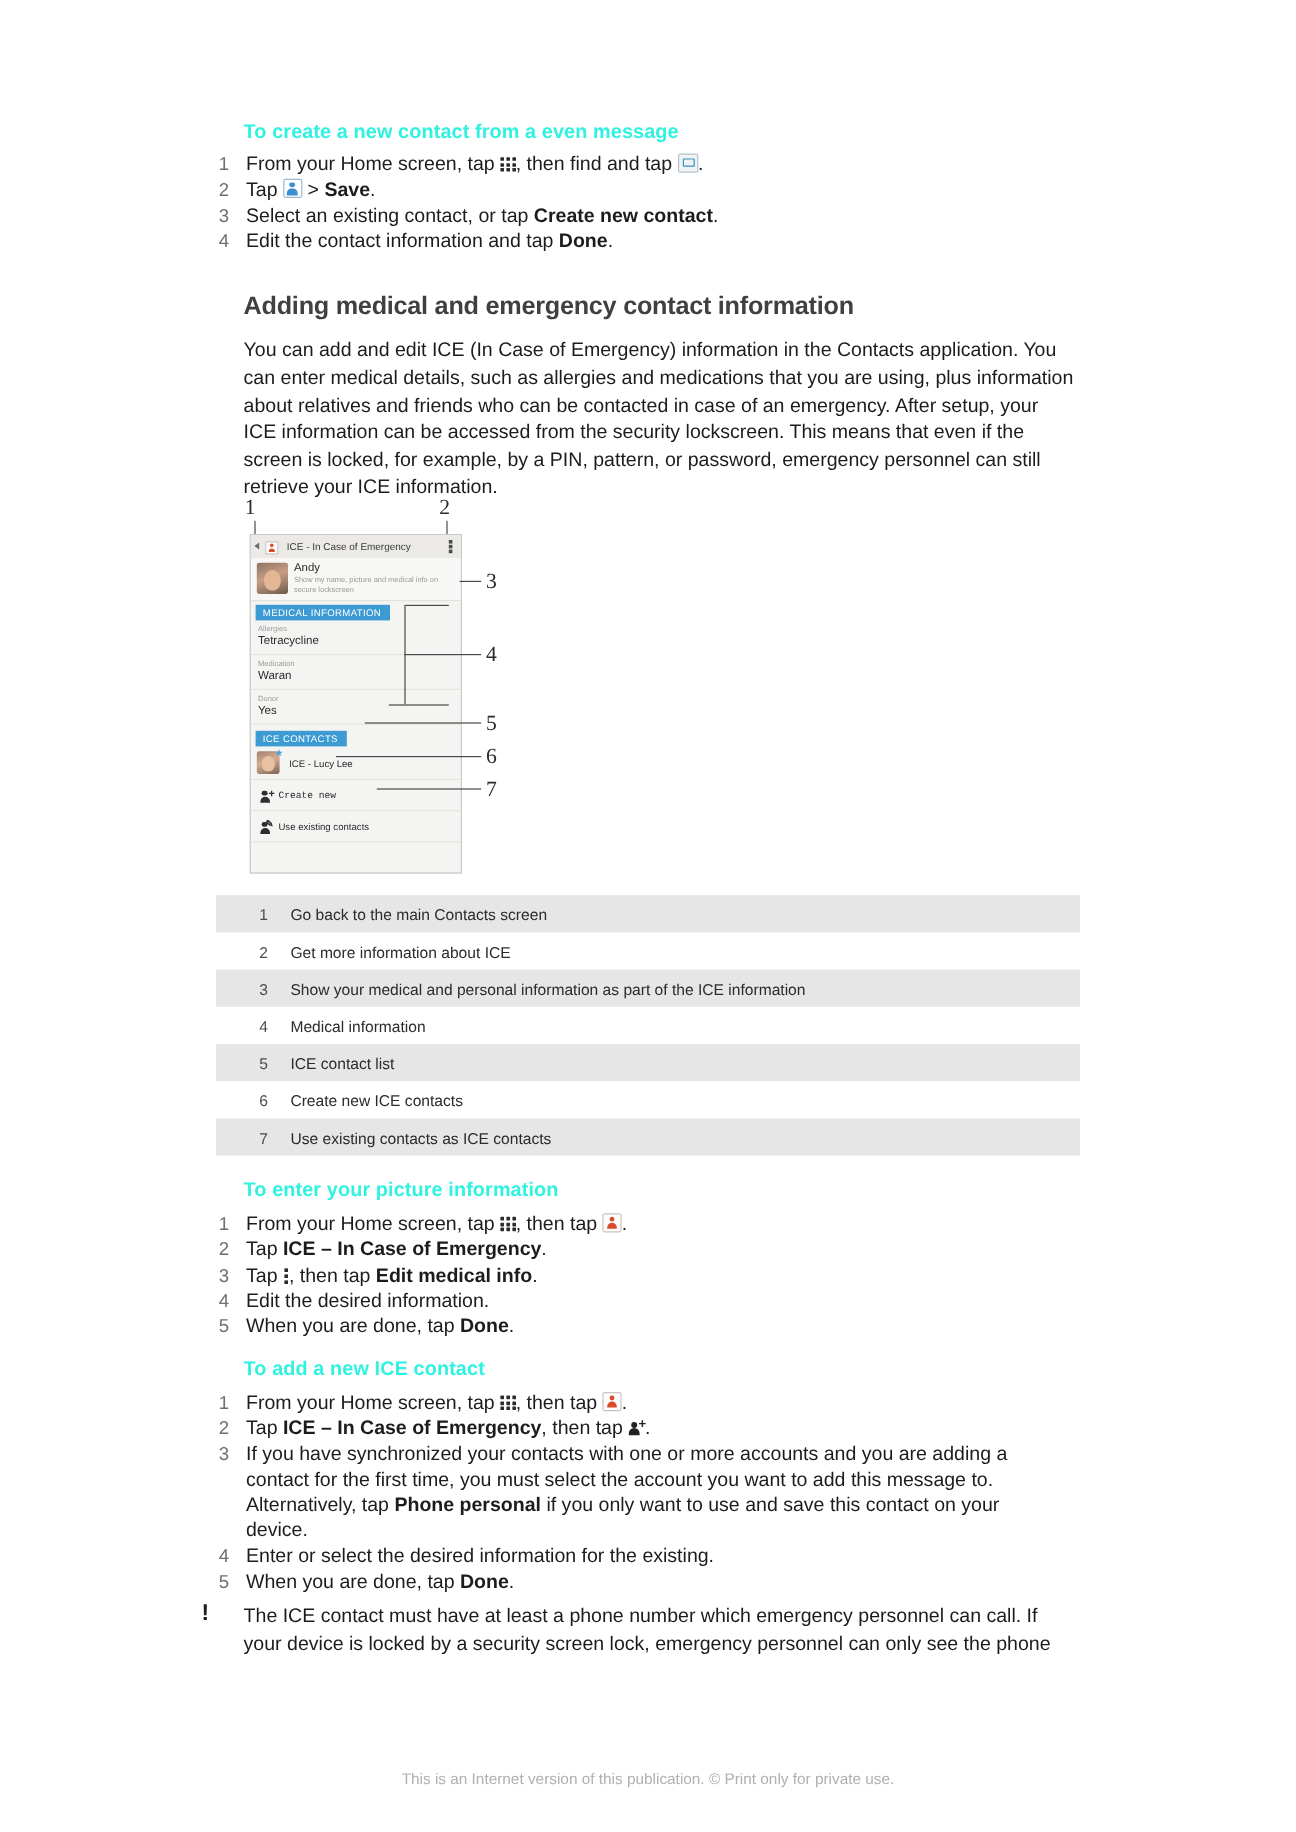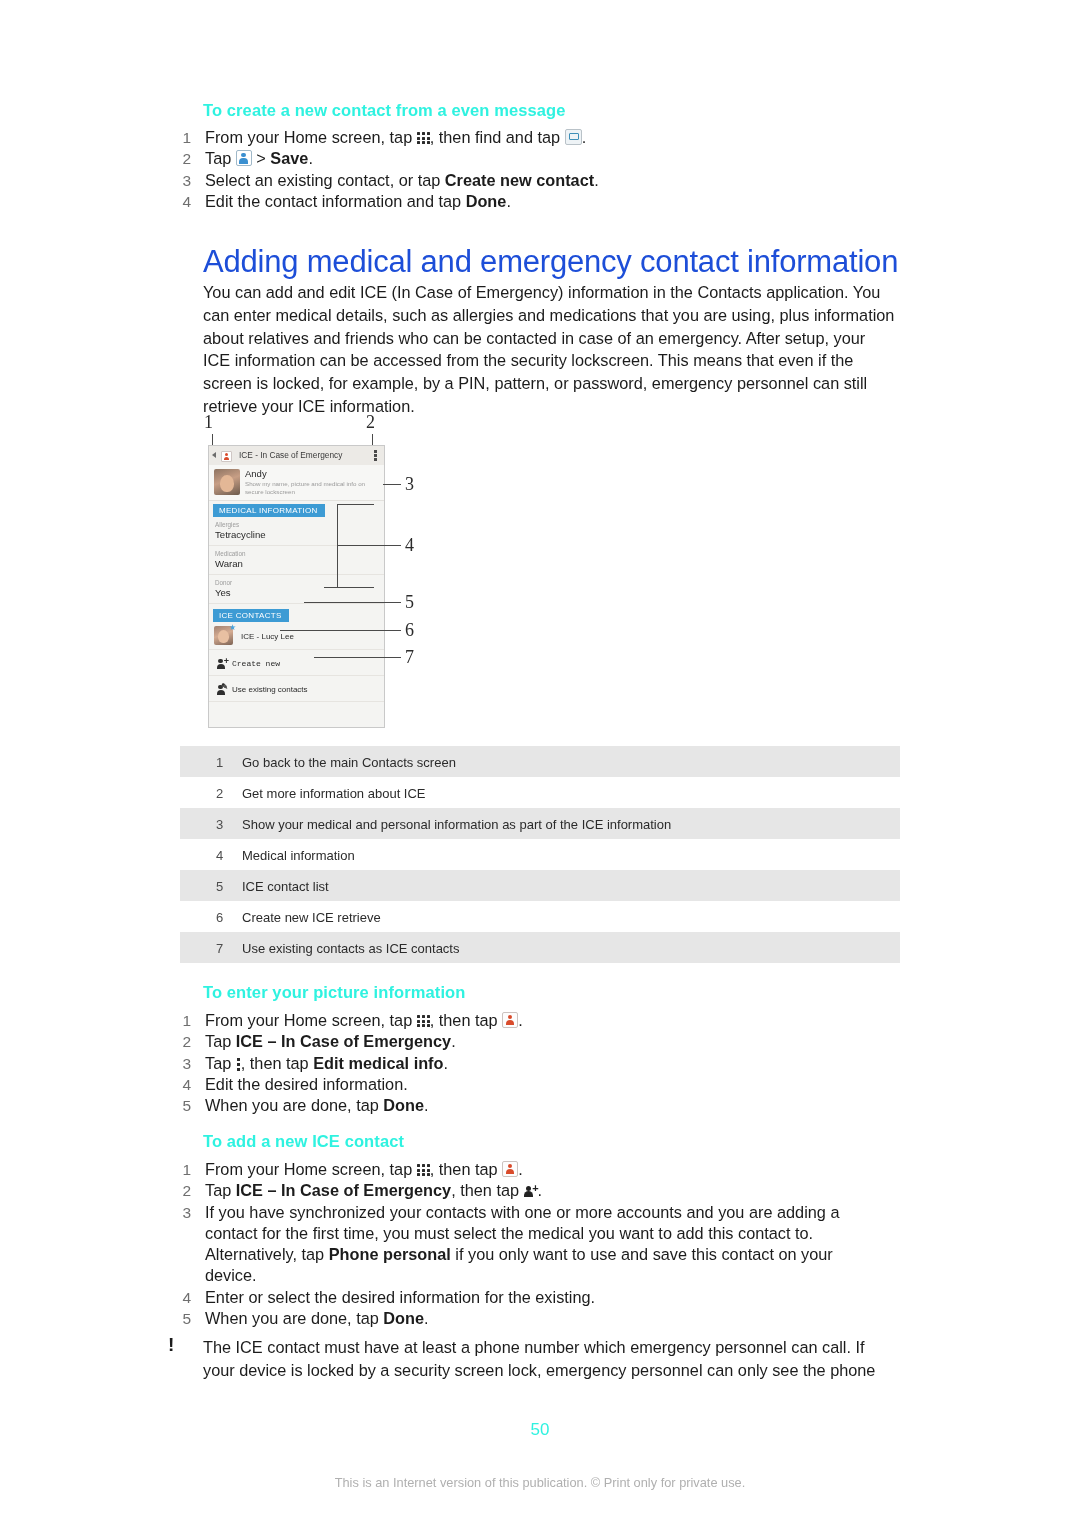--- a/index.html
+++ b/index.html
@@ -23,23 +23,23 @@
   }
 
   
   .sec-heading {
     color: #2ff2e0;
     font-size: 16.5px;
     font-weight: bold;
     letter-spacing: 0.1px;
   }
   .h1 {
-    font-size: 31px;
-    font-weight: normal;
-    color: #1d4ed8;
+    font-size: 21px;
+    font-weight: bold;
+    color: #404040;
     letter-spacing: -0.2px;
   }
   .body-p {
     font-size: 16.3px;
     line-height: 22.8px;
     color: #1c1c1c;
   }
 
   
   ol.steps {
@@ -566,21 +566,21 @@
     <div class="legend-row">
       <span class="legend-num">4</span>
       <span class="legend-text">Medical information</span>
     </div>
     <div class="legend-row shaded">
       <span class="legend-num">5</span>
       <span class="legend-text">ICE contact list</span>
     </div>
     <div class="legend-row">
       <span class="legend-num">6</span>
-      <span class="legend-text">Create new ICE retrieve</span>
+      <span class="legend-text">Create new ICE contacts</span>
     </div>
     <div class="legend-row shaded">
       <span class="legend-num">7</span>
       <span class="legend-text">Use existing contacts as ICE contacts</span>
     </div>
   </div>
 
   <div class="sec-heading" style="position:absolute;left:203px;top:983px;">To enter your picture information</div>
 
   <ol class="steps" style="position:absolute;left:177px;top:1010px;width:710px;">
@@ -589,26 +589,25 @@
     <li><span>Tap </span><span class="ico ico-overflow"><i style="top:0"></i><i style="top:5px"></i><i style="top:10px"></i></span><span>, then tap </span><b>Edit medical info</b><span>.</span></li>
     <li>Edit the desired information.</li>
     <li><span>When you are done, tap </span><b>Done</b><span>.</span></li>
   </ol>
 
   <div class="sec-heading" style="position:absolute;left:203px;top:1132px;">To add a new ICE contact</div>
 
   <ol class="steps" style="position:absolute;left:177px;top:1159px;width:700px;">
     <li><span>From your Home screen, tap </span><span class="ico ico-apps"><i style="left:0;top:0"></i><i style="left:5px;top:0"></i><i style="left:10px;top:0"></i><i style="left:0;top:4.5px"></i><i style="left:5px;top:4.5px"></i><i style="left:10px;top:4.5px"></i><i style="left:0;top:9px"></i><i style="left:5px;top:9px"></i><i style="left:10px;top:9px"></i></span><span>, then tap </span><span class="ico ico-contacts-red"></span><span>.</span></li>
     <li><span>Tap </span><b>ICE – In Case of Emergency</b><span>, then tap </span><span class="ico ico-addperson"><span class="head"></span><span class="body"></span><span class="plus">+</span></span><span>.</span></li>
-    <li><span>If you have synchronized your contacts with one or more accounts and you are adding a contact for the first time, you must select the medical you want to add this contact to. Alternatively, tap </span><b>Phone personal</b><span> if you only want to use and save this contact on your device.</span></li>
+    <li><span>If you have synchronized your contacts with one or more accounts and you are adding a contact for the first time, you must select the account you want to add this message to. Alternatively, tap </span><b>Phone personal</b><span> if you only want to use and save this contact on your device.</span></li>
     <li>Enter or select the desired information for the existing.</li>
     <li><span>When you are done, tap </span><b>Done</b><span>.</span></li>
   </ol>
 
   <div class="note" style="left:168px;top:1336px;width:730px;">
     <span class="note-bang">!</span>
     <span class="note-text">The ICE contact must have at least a phone number which emergency personnel can call. If your device is locked by a security screen lock, emergency personnel can only see the phone</span>
   </div>
 
-  <div class="pagenum" style="left:0;top:1420px;">50</div>
   <div class="footer-note" style="left:0;top:1475px;">This is an Internet version of this publication. © Print only for private use.</div>
 
 </div>
 
 </body></html>

